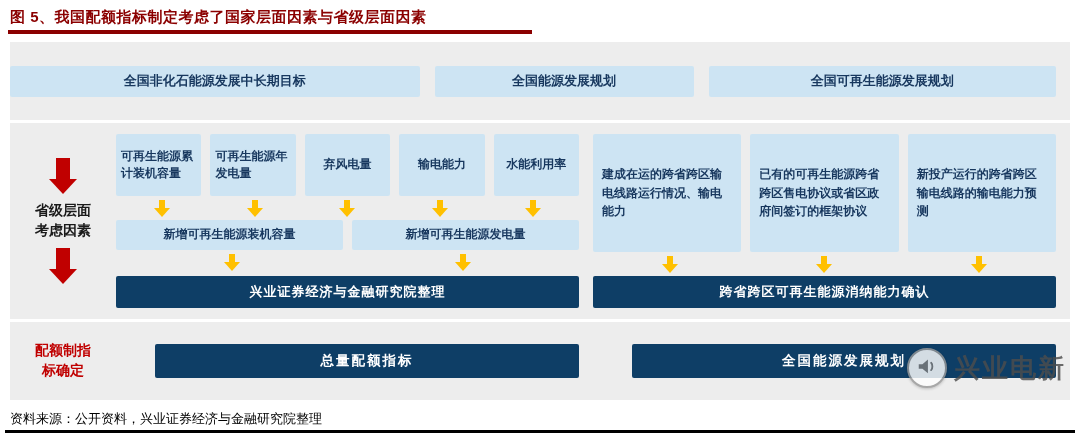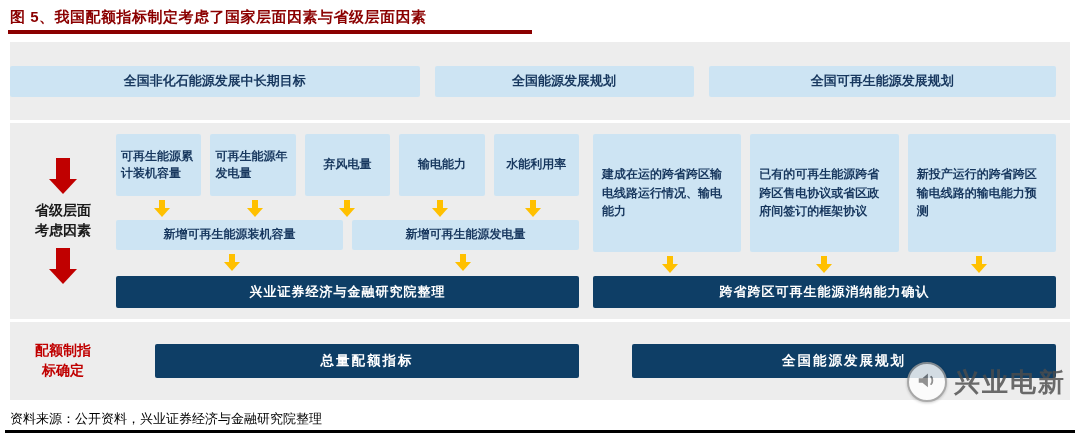--- a/index.html
+++ b/index.html
@@ -64,21 +64,21 @@
   .yarrow::after  { content: ""; position: absolute; left: 0; top: 8px; width: 0; height: 0;
                     border-left: 8px solid transparent; border-right: 8px solid transparent;
                     border-top: 9px solid var(--arrow-yellow, #FFC000); }
   
   .rarrow { width: 28px; height: 36px; position: relative; }
   .rarrow::before { content: ""; position: absolute; left: 7px; top: 0; width: 14px; height: 21px; background: var(--arrow-red, #C00000); }
   .rarrow::after  { content: ""; position: absolute; left: 0; top: 21px; width: 0; height: 0;
                     border-left: 14px solid transparent; border-right: 14px solid transparent;
                     border-top: 15px solid var(--arrow-red, #C00000); }
 
-  .watermark { position: absolute; right: 14px; bottom: 34px; display: flex; align-items: center; gap: 7px; opacity: .82; }
+  .watermark { position: absolute; right: 14px; bottom: 48px; display: flex; align-items: center; gap: 7px; opacity: .82; }
   .wm-circle { width: 40px; height: 40px; border-radius: 50%; background: #fff; border: 2px solid #9a9a9a;
                display: flex; align-items: center; justify-content: center; box-shadow: 0 1px 3px rgba(0,0,0,.25); }
   .wm-text { font-size: 26px; font-weight: bold; color: #4d4d4d; letter-spacing: 2px; }
 
   .source-line { font-size: 13px; font-weight: normal; color: #000; padding: 10px 10px 0 10px; }
   .bottom-rule { height: 3px; background: #000; margin: 0 5px; margin-top: auto; margin-bottom: 3px; }
 </style>
 </head>
 <body>
 

